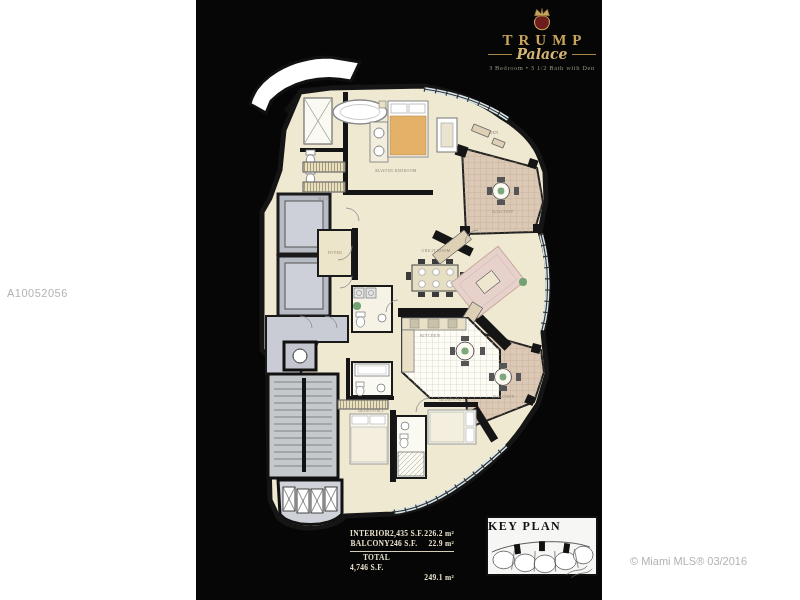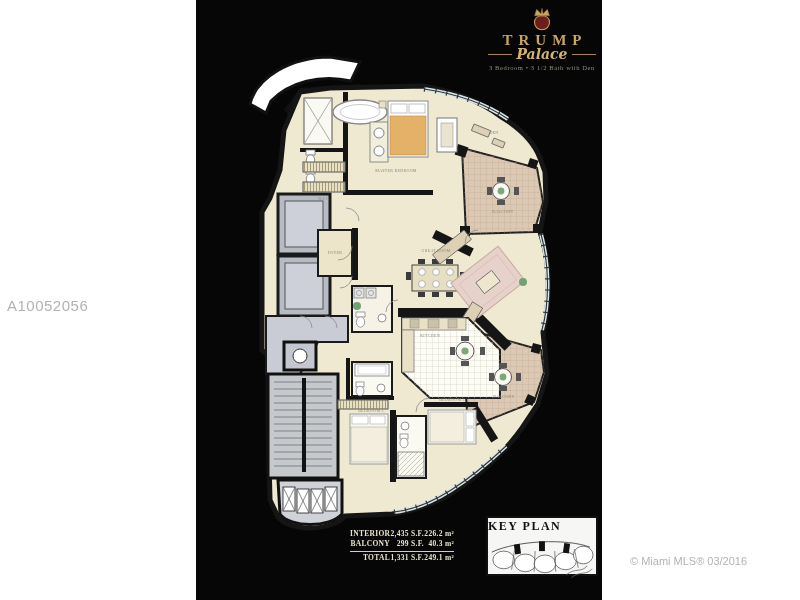--- a/index.html
+++ b/index.html
@@ -2,38 +2,38 @@
 <html><head>
 <meta charset="utf-8">
 <style>
   html,body{margin:0;padding:0;}
   body{width:800px;height:600px;background:#ffffff;font-family:"Liberation Serif",serif;overflow:hidden;}
   #stage{position:relative;width:800px;height:600px;background:#ffffff;}
   
   #photo{position:absolute;left:196px;top:0;width:406px;height:600px;background:#060606;}
   
   .wm{position:absolute;font-family:"Liberation Sans",sans-serif;color:#b3b3b3;}
-  #wm-id{left:7px;top:297px;font-size:15px;letter-spacing:.5px;}
+  #wm-id{left:7px;top:287px;font-size:11px;letter-spacing:.5px;}
   #wm-copy{left:630px;top:555px;font-size:11px;}
   
   #logo{position:absolute;left:471px;top:7px;width:142px;text-align:center;color:#c9a45c;}
   #logo .crown{display:block;margin:0 auto 1px auto;}
   #brand{font-size:15px;letter-spacing:6px;padding-left:6px;color:#c9a45c;font-weight:bold;}
   #script-row{display:flex;align-items:center;justify-content:center;margin-top:-3px;}
   #script-row .rule{width:24px;height:1px;background:#a8894a;}
   #script{font-style:italic;font-weight:bold;font-family:"DejaVu Serif",serif;font-size:14px;color:#d4b472;padding:0 4px;}
   #residence{margin-top:3px;font-size:12px;letter-spacing:4.5px;padding-left:4px;color:#eae4d4;}
   #subtitle{margin-top:2px;font-size:6.5px;letter-spacing:.6px;color:#918c7e;}
   
   #areas{position:absolute;left:350px;top:529px;width:104px;font-size:7.5px;font-weight:bold;color:#e9e2cc;letter-spacing:.3px;}
   #areas .row{display:flex;line-height:10px;}
   #areas .lbl{width:40px;text-align:right;}
-  #areas .sf{width:34px;text-align:right;}
+  #areas .sf{width:34px;text-align:left;}
   #areas .sm{flex:1;text-align:right;}
-  #areas .total-row{border-top:1px solid #d6cfb9;margin-top:2px;padding-top:1px;}
+  #areas .total-row{border-top:1px solid #d6cfb9;margin-top:2px;padding-top:1px;flex-direction:column;}
   
   #keyplan{position:absolute;left:486px;top:516px;width:112px;height:60px;background:#f6f6f4;border:2px solid #101010;box-sizing:border-box;}
   #keyplan .kp-title{text-align:left;font-size:12px;font-weight:bold;letter-spacing:1.5px;color:#111;margin-top:1px;}
   
   #plan{position:absolute;left:196px;top:0;width:406px;height:600px;}
   .rlabel{font-family:"Liberation Serif",serif;font-size:4px;letter-spacing:.3px;fill:#8c8672;text-anchor:middle;}
 </style>
 </head>
 <body>
 
@@ -379,26 +379,26 @@
   </div>
 
   <div id="areas">
     <div class="row">
       <span class="lbl">INTERIOR</span>
       <span class="sf">2,435 S.F.</span>
       <span class="sm">226.2 m²</span>
     </div>
     <div class="row">
       <span class="lbl">BALCONY</span>
-      <span class="sf">299 S.F.</span>
-      <span class="sm">40.3 m²</span>
+      <span class="sf">246 S.F.</span>
+      <span class="sm">22.9 m²</span>
     </div>
     <div class="row total-row">
       <span class="lbl">TOTAL</span>
-      <span class="sf">1,331 S.F.</span>
+      <span class="sf">4,746 S.F.</span>
       <span class="sm">249.1 m²</span>
     </div>
   </div>
 
   <div id="keyplan">
     <div class="kp-title">KEY PLAN</div>
     <svg width="106" height="44" viewBox="0 0 108 44">
       <g fill="#ffffff" stroke="#555" stroke-width="0.8">
         <ellipse cx="16" cy="26" rx="11" ry="9"></ellipse>
         <ellipse cx="38" cy="29" rx="11" ry="9"></ellipse>

